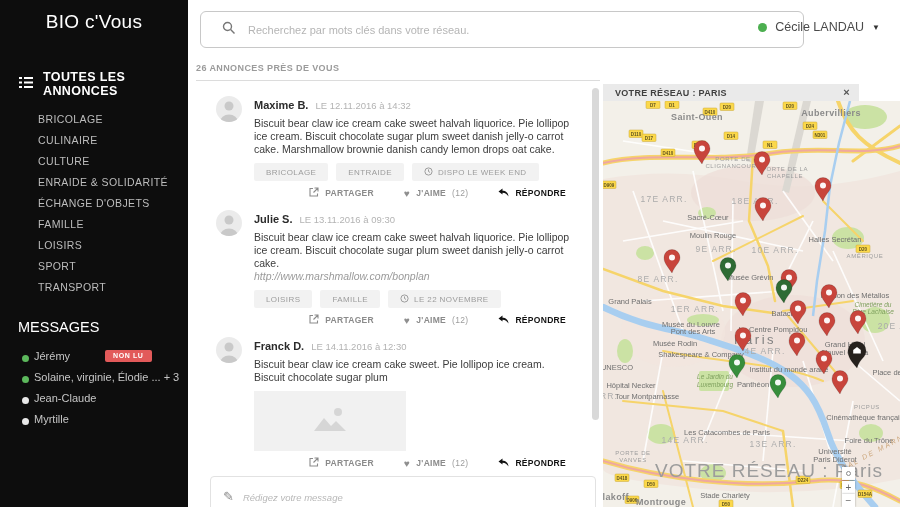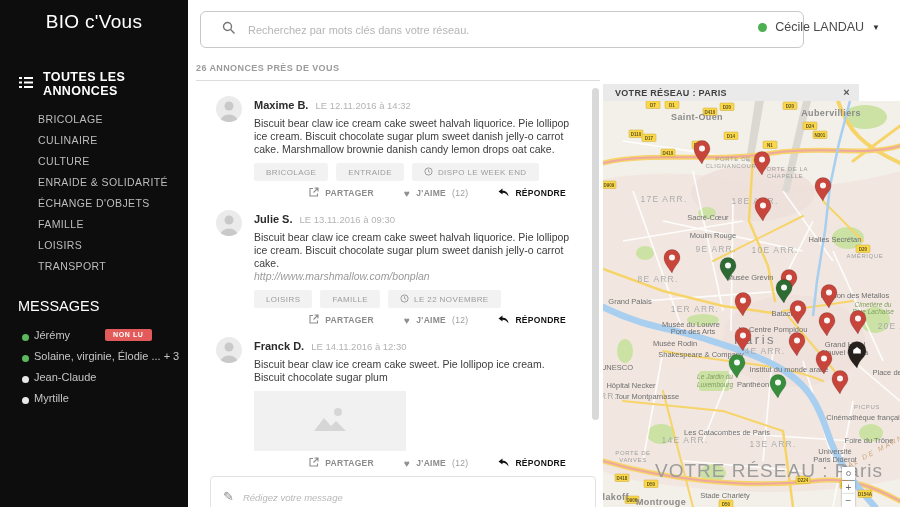--- a/index.html
+++ b/index.html
@@ -98,20 +98,21 @@
       <span>TOUTES LES ANNONCES</span>
     </div>
     <div class="cats">
         <div class="cat">BRICOLAGE</div>
         <div class="cat">CULINAIRE</div>
         <div class="cat">CULTURE</div>
         <div class="cat">ENRAIDE &amp; SOLIDARITÉ</div>
         <div class="cat">ÉCHANGE D'OBJETS</div>
         <div class="cat">FAMILLE</div>
         <div class="cat">LOISIRS</div>
+        <div class="cat">SPORT</div>
         <div class="cat">TRANSPORT</div>
       </div>
     <div class="msg-head">MESSAGES</div>
     <div class="msgs">
         <div class="msg">
           <span class="dot" style="background: rgb(92, 184, 92);"></span>
           <span>Jérémy</span>
           <span class="badge-nonlu">NON LU</span>
         </div>
         <div class="msg">

